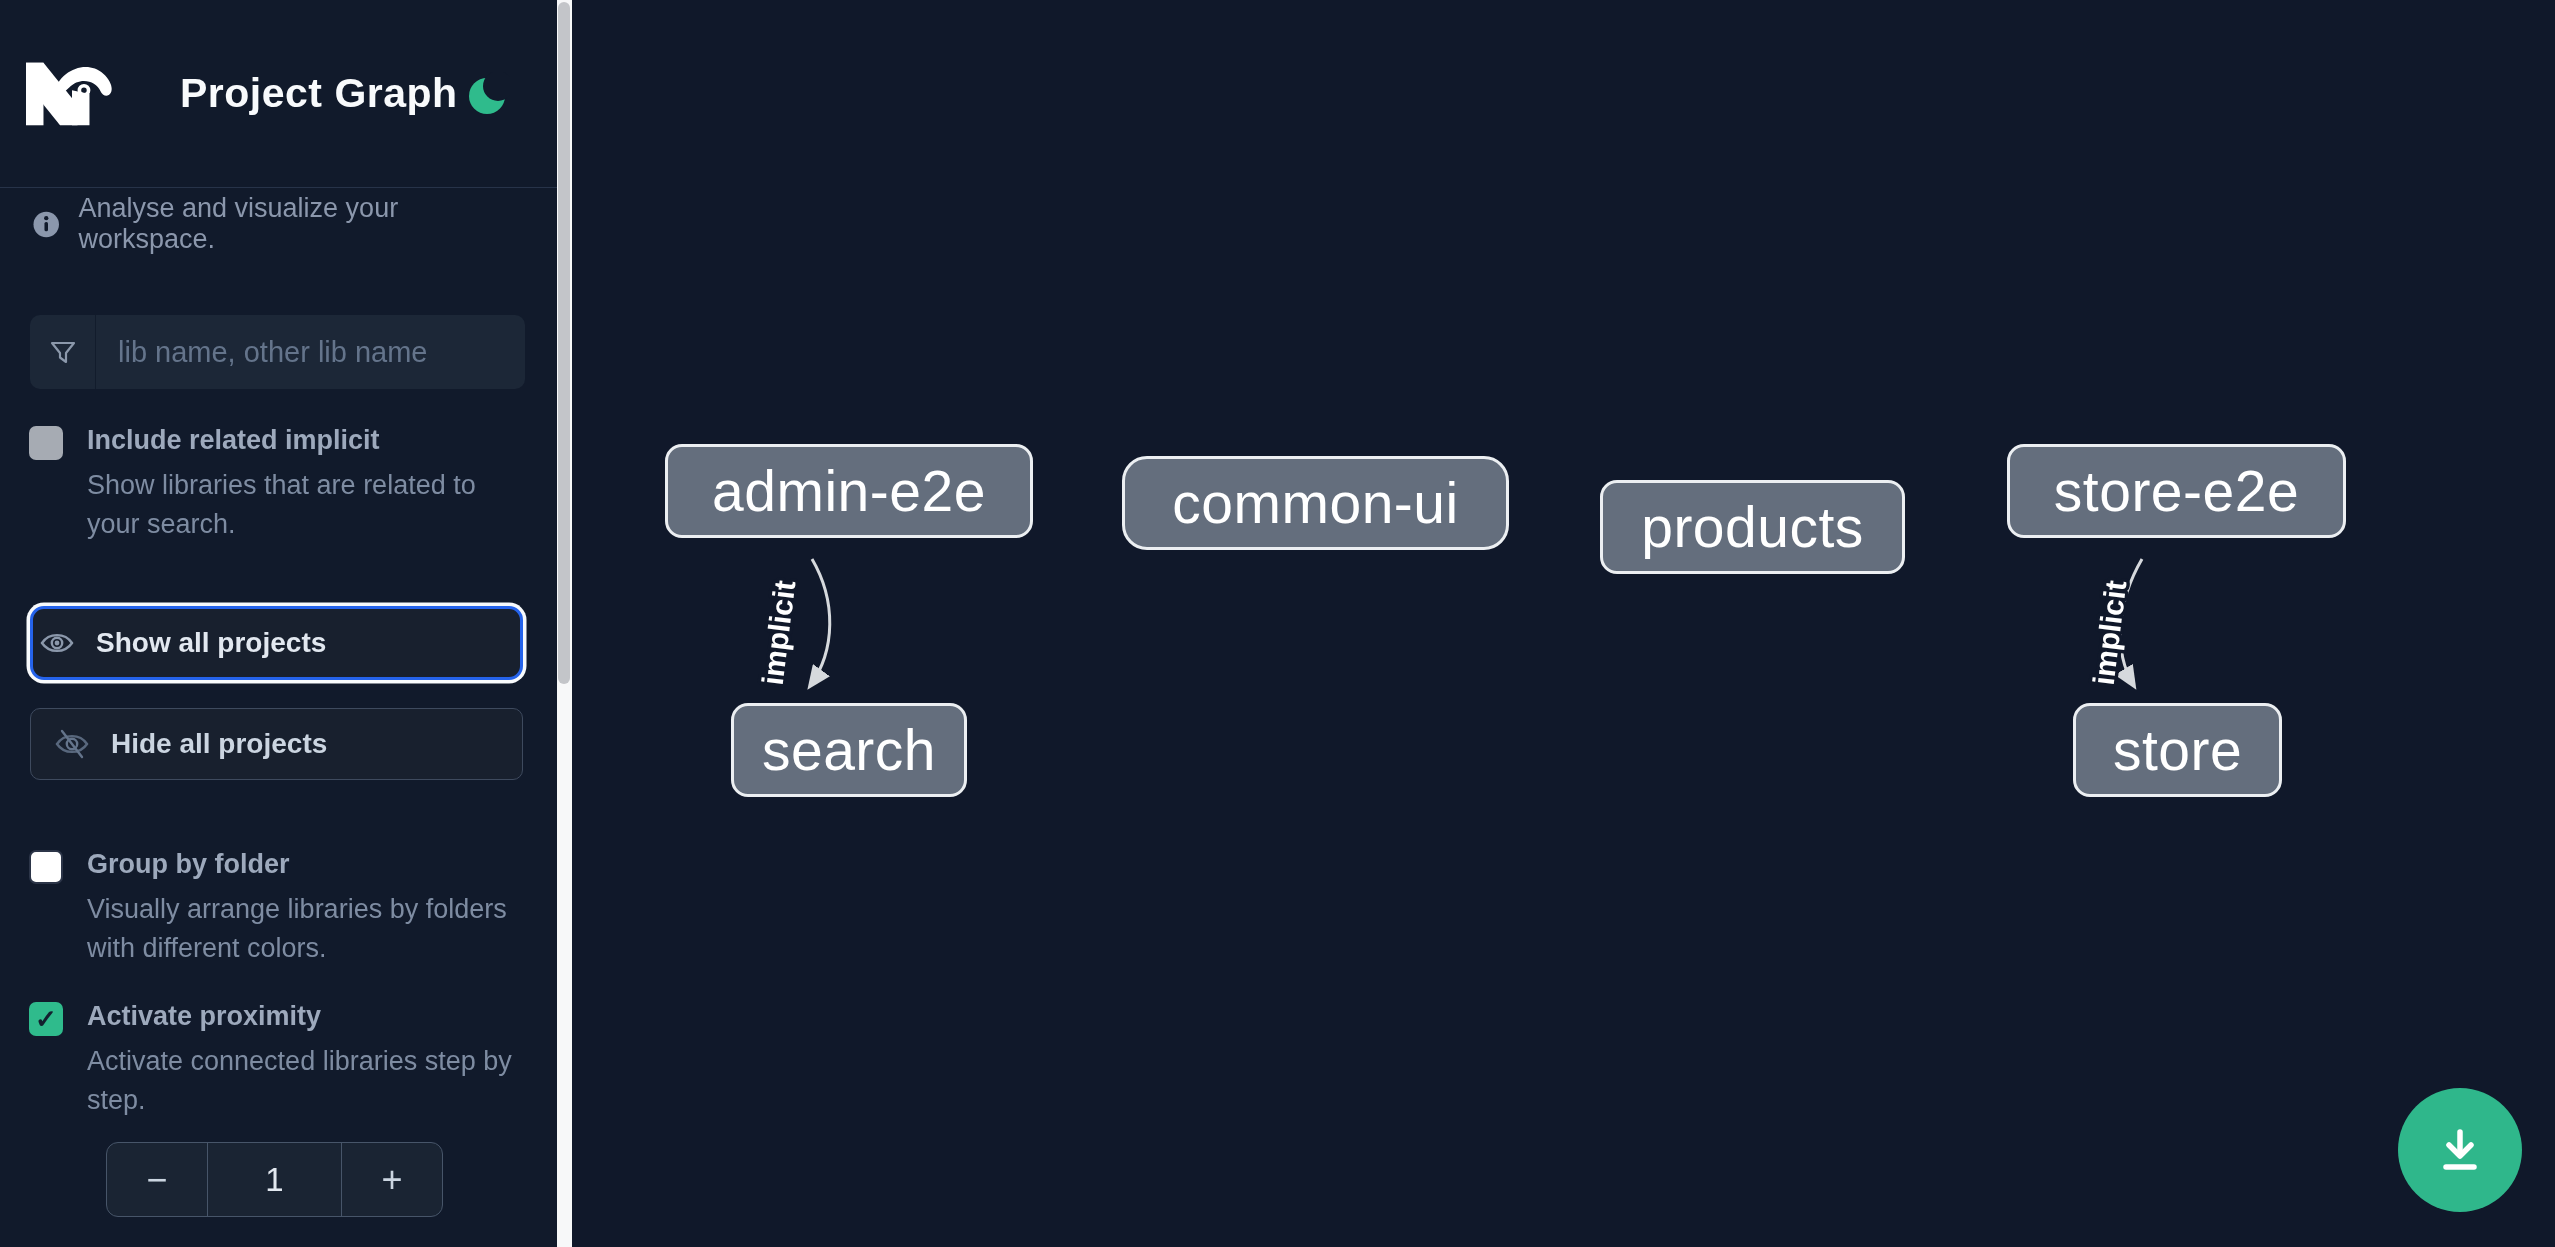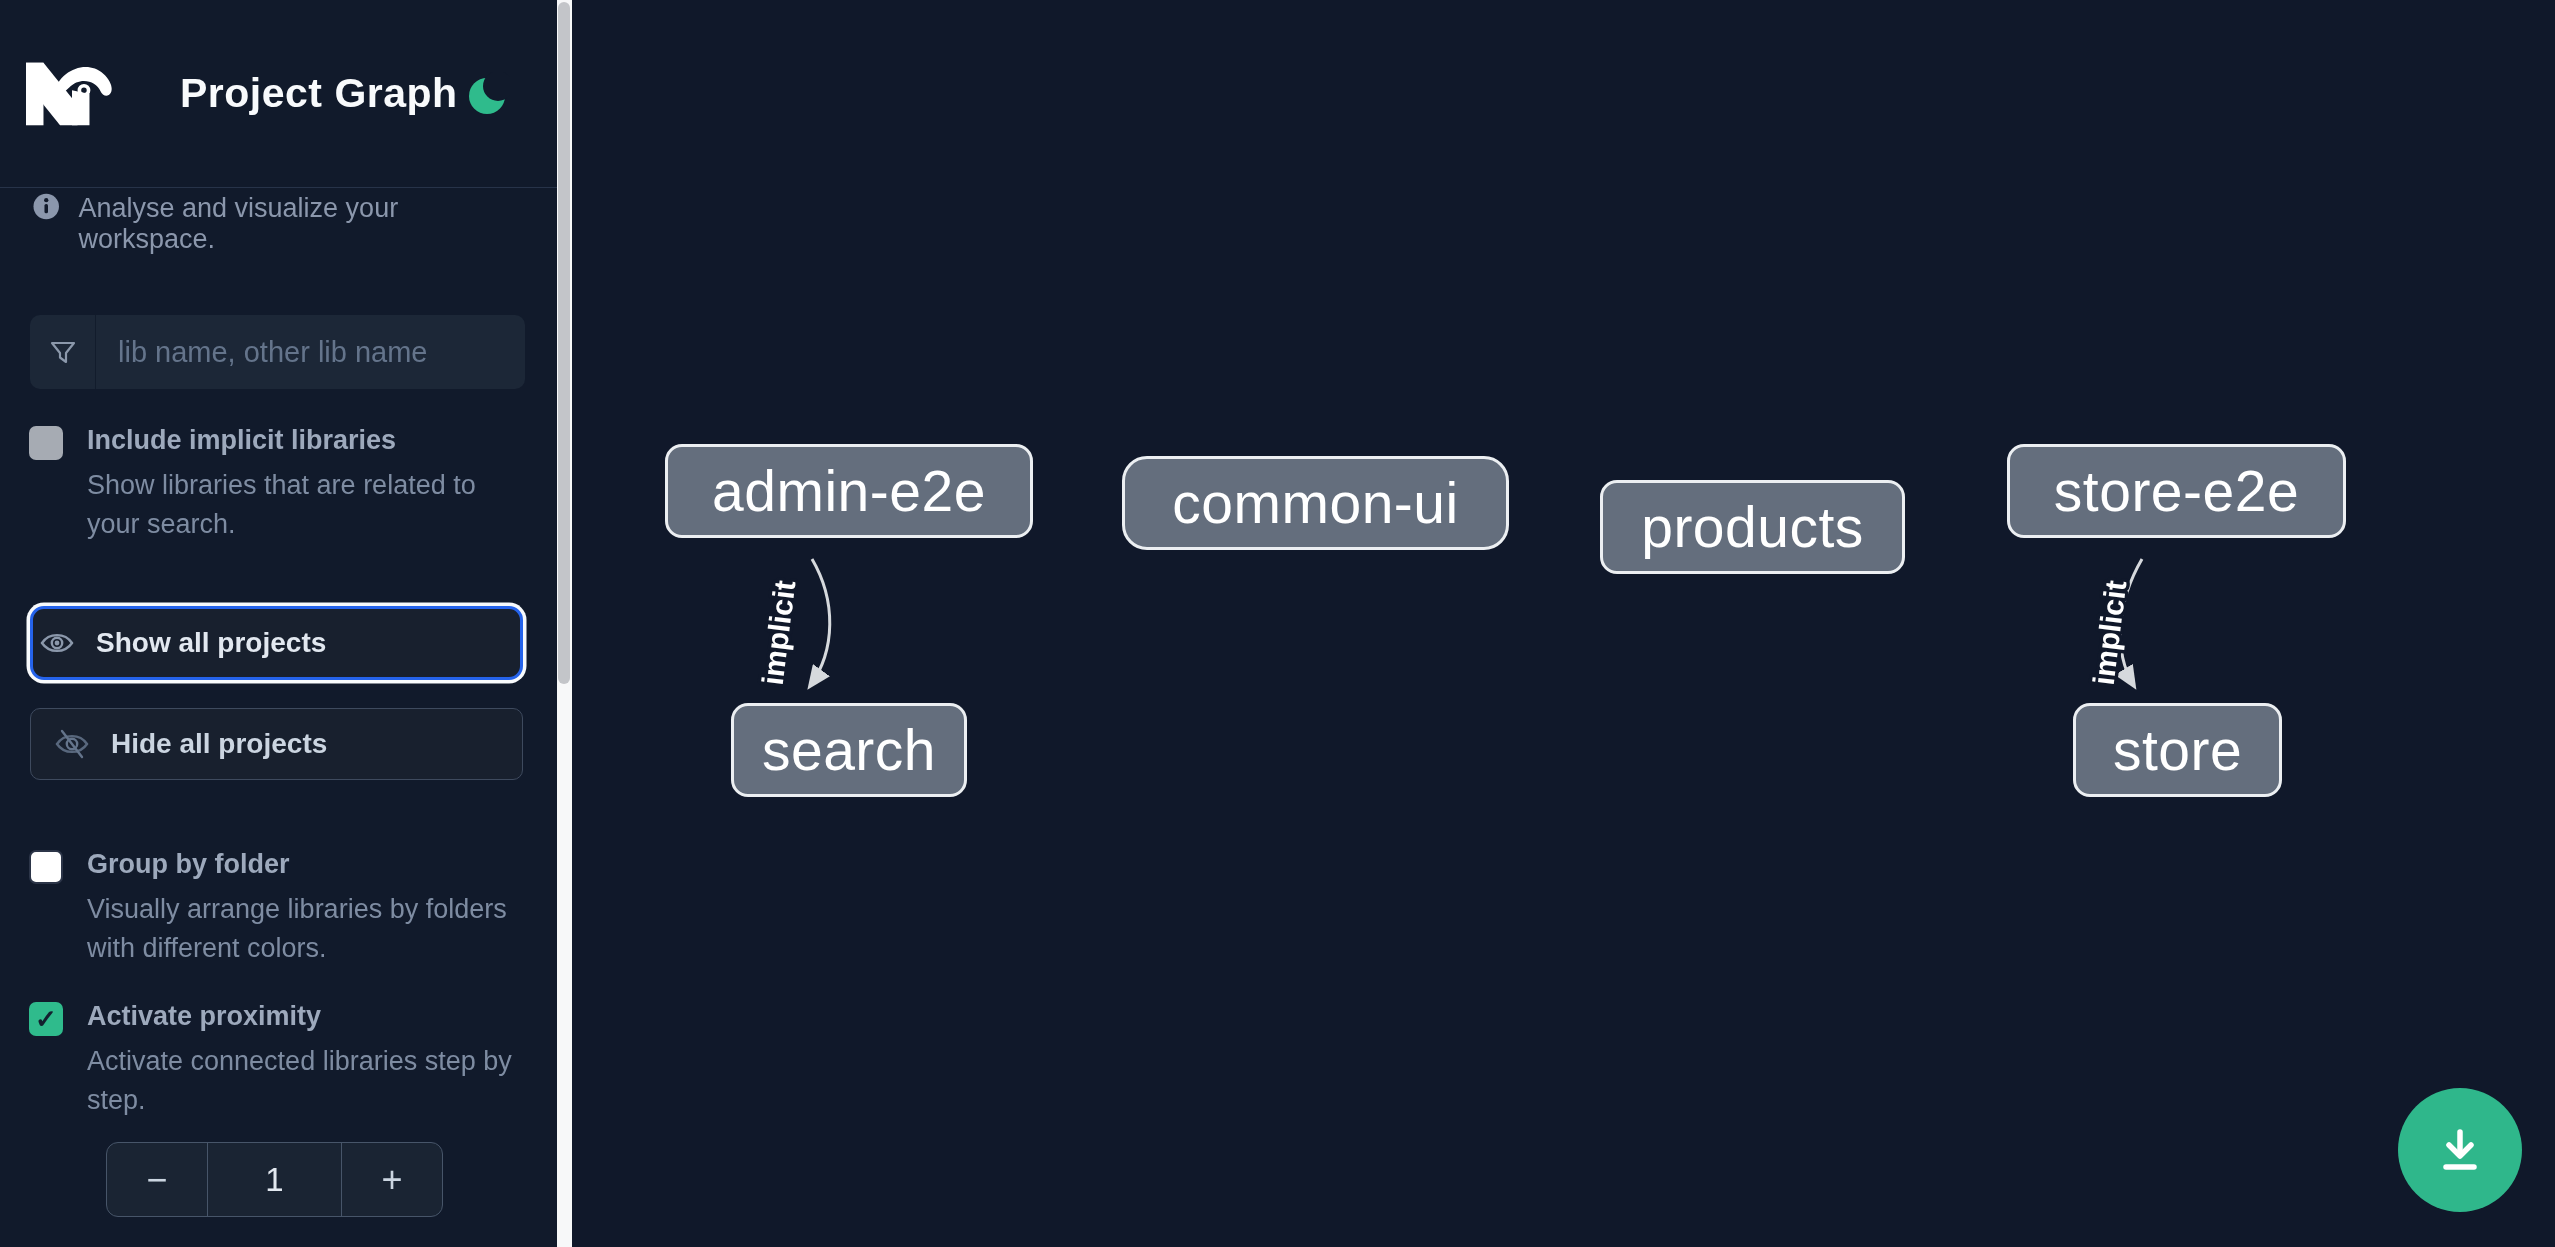--- a/index.html
+++ b/index.html
@@ -27,21 +27,21 @@
     font-size:41px; font-weight:700; color:#f8fafc; letter-spacing:.5px;
     margin-left:62px;
   }
   .theme-btn {
     margin-left:auto; background:none; border:none; cursor:pointer;
     width:44px; height:44px; padding:0; display:flex; align-items:center; justify-content:center;
   }
 
   .info-row {
     position:absolute; left:33px; top:193px; width:500px;
-    display:flex; gap:19px;
+    display:flex; align-items:center; gap:19px;
   }
   .info-row span { font-size:27px; color:#8b97ac; }
 
   .search-box {
     position:absolute; left:30px; top:315px; width:495px; height:74px;
     background:#1c2737; border-radius:10px; display:flex; align-items:stretch; overflow:hidden;
   }
   .search-icon-cell {
     width:66px; display:flex; align-items:center; justify-content:center;
     border-right:1px solid #121c2c; flex:0 0 auto;
@@ -166,21 +166,21 @@
         <svg width="30" height="30" viewBox="0 0 30 30" fill="none" stroke="#8b98ab" stroke-width="2.2" stroke-linejoin="round" aria-hidden="true">
           <path d="M4 6 H26 L18 16 V25 L12 20.5 V16 Z"></path>
         </svg>
       </div>
       <input type="text" value="" placeholder="lib name, other lib name" style="">
     </div>
 
     <label class="check-row" style="top:424px;">
       <span class="checkbox gray"></span>
       <span class="check-text">
-        <span class="check-label">Include implicit libraries</span>
+        <span class="check-label">Include related implicit</span>
         <span class="check-desc">Show libraries that are related to your search.</span>
       </span>
     </label>
 
     <button class="side-btn primary-focus" style="top:606px; height:74px;">
       <span class="btn-icon">
         <svg width="34" height="30" viewBox="0 0 34 30" fill="none" stroke="#8b98ab" stroke-width="2.4" aria-hidden="true">
           <path d="M2 15 C9 4.5 25 4.5 32 15 C25 25.5 9 25.5 2 15 Z"></path>
           <circle cx="17" cy="15" r="5.2"></circle>
           <circle cx="17" cy="15" r="1.2" fill="#8b98ab"></circle>

